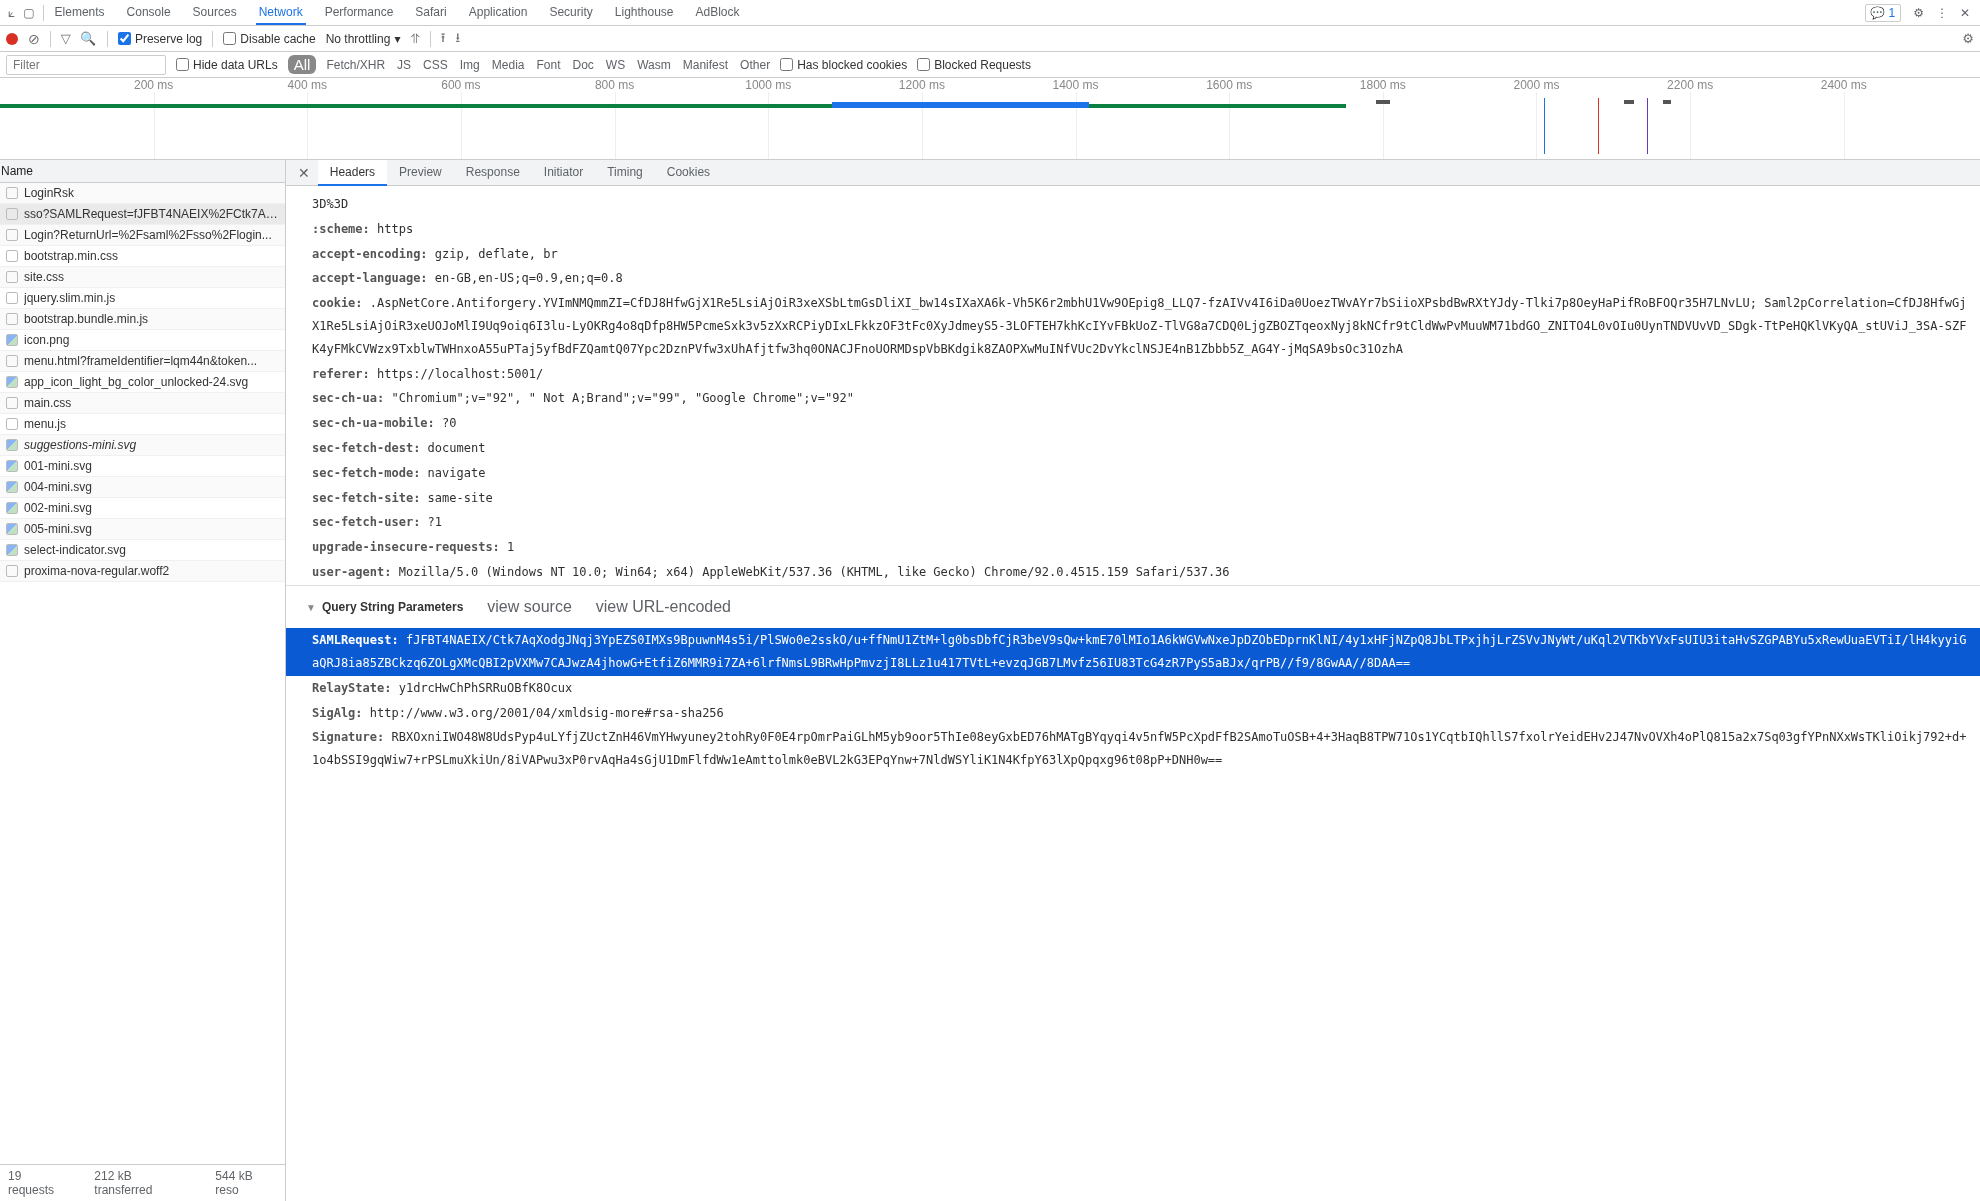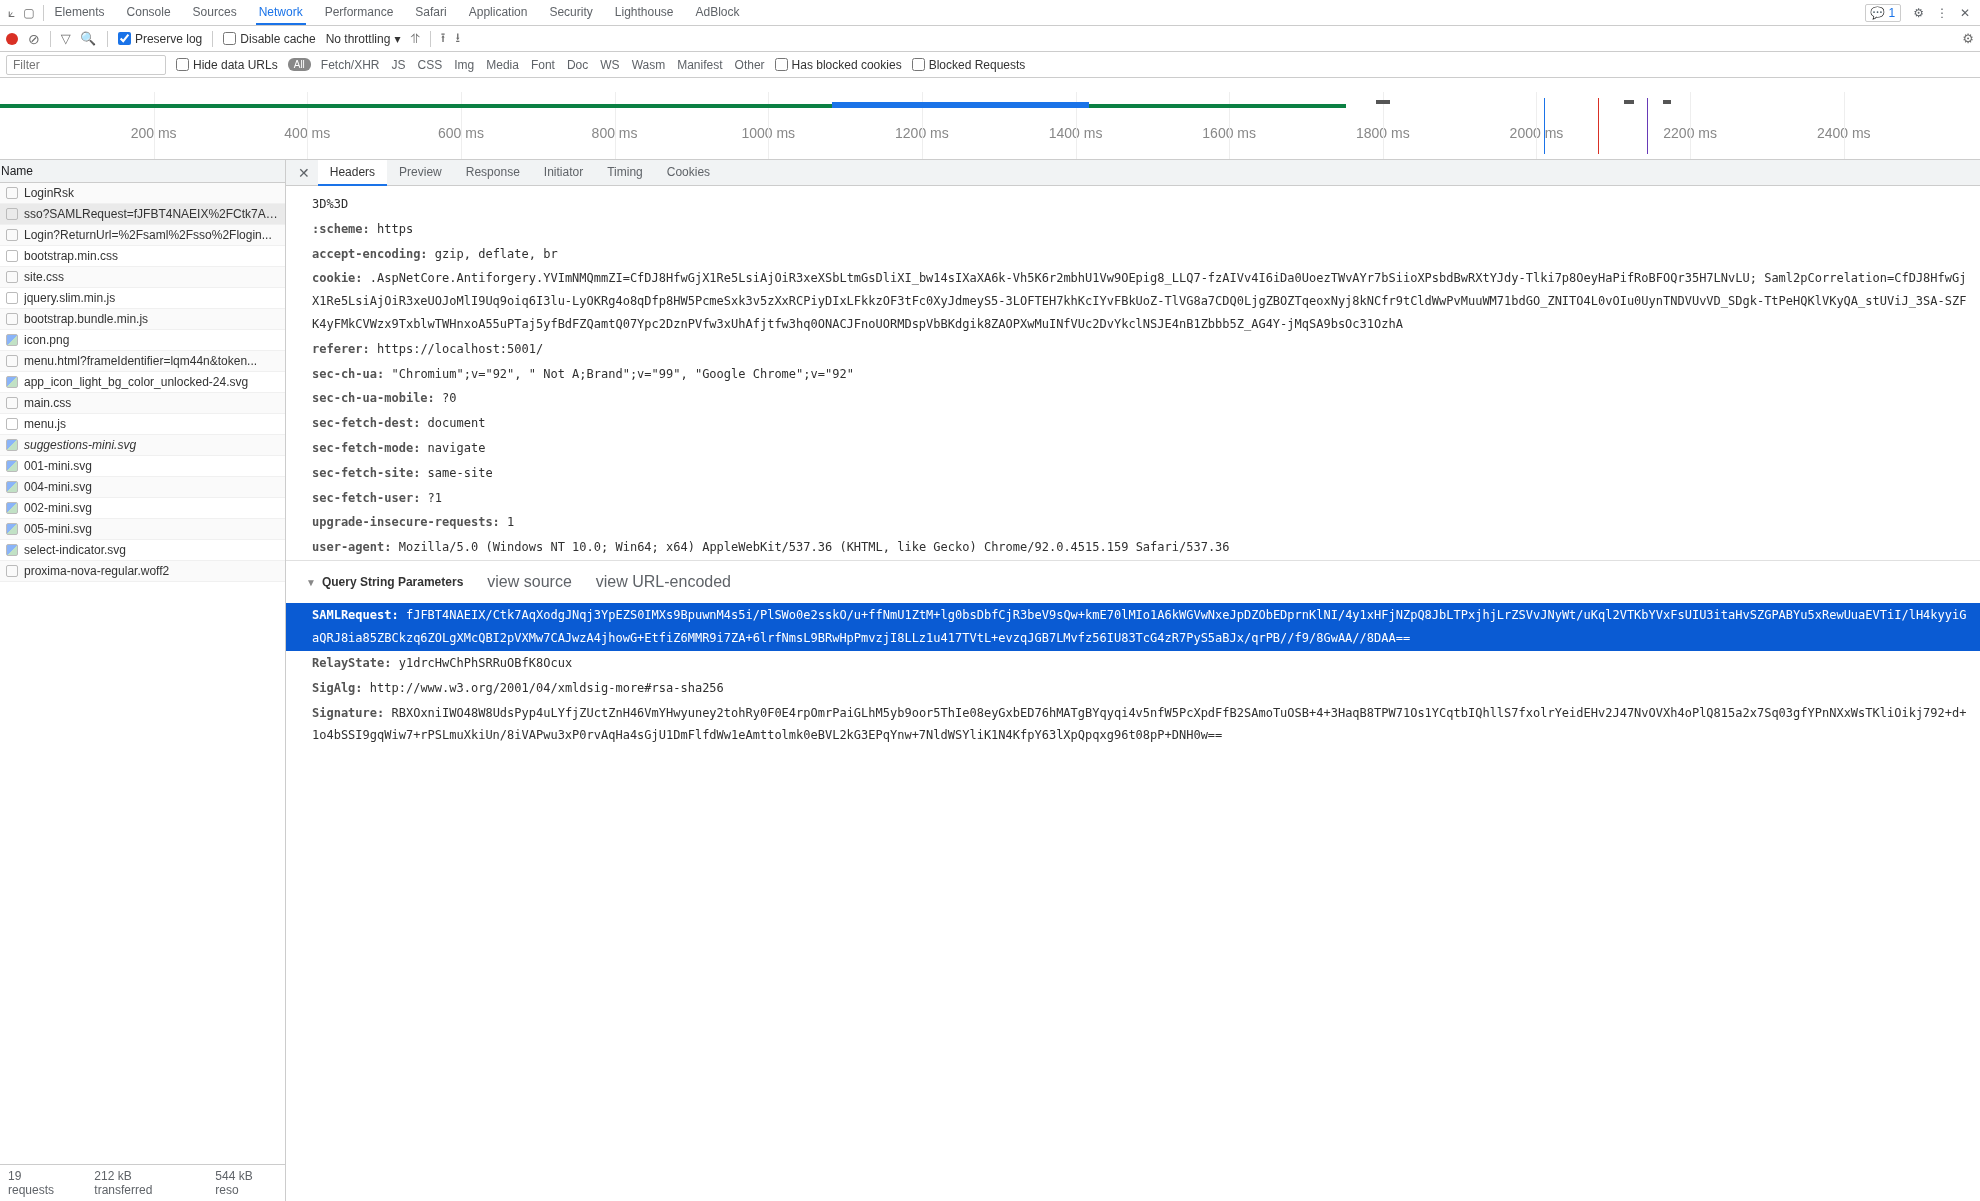--- a/index.html
+++ b/index.html
@@ -23,26 +23,26 @@
 .vsep { width:1px; height:16px; background:#ccc; }
 .toolbar .icon { color:#6e6e6e; font-size:13px; }
 .chk { display:flex; align-items:center; gap:4px; }
 .chk input { accent-color:#1a73e8; }
 .throttle { display:flex; align-items:center; gap:4px; color:#333; }
 .toolbar .spacer { flex:1; }
 
 
 .filterbar { display:flex; align-items:center; height:26px; border-bottom:1px solid #ccc; padding:0 6px; gap:10px; }
 .filterbar input.filter { border:1px solid #ccc; border-radius:2px; padding:2px 6px; width:160px; font-size:12px; color:#555; }
-.pill { background:#888; color:#fff; border-radius:6px; padding:1px 6px; font-size:10px; }
+.pill { background:#888; color:#fff; border-radius:6px; padding:1px 6px; font-size:15px; }
 .ftype { color:#5f6368; cursor:pointer; }
 
 
 .timeline { height:82px; border-bottom:1px solid #ccc; position:relative; background:#fff; }
-.timeline .tick { position:absolute; font-size:14px; color:#888; transform:translateX(-50%);margin-top:47px; }
+.timeline .tick { position:absolute; font-size:12px; color:#888; transform:translateX(-50%); }
 .timeline .vline { position:absolute; top:14px; bottom:0; width:1px; background:#eee; }
 .track { position:absolute; left:0; height:4px; background:#0b8043; }
 .track.blue { background:#1a73e8; height:6px; }
 .mark { position:absolute; top:20px; width:1px; height:56px; }
 
 
 .main { flex:1; display:flex; min-height:0; }
 .leftcol { width:286px; border-right:1px solid #ccc; display:flex; flex-direction:column; }
 .leftcol .hdr { background:#f1f3f4; border-bottom:1px solid #ccc; padding:4px 1px; font-weight:400; color:#202124; }
 .reqlist { flex:1; overflow:auto; }
@@ -293,20 +293,21 @@
             <span class="dtab">Response</span>
             <span class="dtab">Initiator</span>
             <span class="dtab">Timing</span>
             <span class="dtab">Cookies</span>
           </span>
     </div>
     <div class="detail-body" id="detailBody">
           <div class="kv"><span class="k"></span> <span class="v">3D%3D</span></div>
           <div class="kv"><span class="k">:scheme:</span> <span class="v">https</span></div>
           <div class="kv"><span class="k">accept-encoding:</span> <span class="v">gzip, deflate, br</span></div>
+          <div class="kv"><span class="k">accept-language:</span> <span class="v">en-GB,en-US;q=0.9,en;q=0.8</span></div>
           <div class="kv"><span class="k">cookie:</span> <span class="v">.AspNetCore.Antiforgery.YVImNMQmmZI=CfDJ8HfwGjX1Re5LsiAjOiR3xeXSbLtmGsDliXI_bw14sIXaXA6k-Vh5K6r2mbhU1Vw9OEpig8_LLQ7-fzAIVv4I6iDa0UoezTWvAYr7bSiioXPsbdBwRXtYJdy-Tlki7p8OeyHaPifRoBFOQr35H7LNvLU; Saml2pCorrelation=CfDJ8HfwGjX1Re5LsiAjOiR3xeUOJoMlI9Uq9oiq6I3lu-LyOKRg4o8qDfp8HW5PcmeSxk3v5zXxRCPiyDIxLFkkzOF3tFc0XyJdmeyS5-3LOFTEH7khKcIYvFBkUoZ-TlVG8a7CDQ0LjgZBOZTqeoxNyj8kNCfr9tCldWwPvMuuWM71bdGO_ZNITO4L0vOIu0UynTNDVUvVD_SDgk-TtPeHQKlVKyQA_stUViJ_3SA-SZFK4yFMkCVWzx9TxblwTWHnxoA55uPTaj5yfBdFZQamtQ07Ypc2DznPVfw3xUhAfjtfw3hq0ONACJFnoUORMDspVbBKdgik8ZAOPXwMuINfVUc2DvYkclNSJE4nB1Zbbb5Z_AG4Y-jMqSA9bsOc31OzhA</span></div>
           <div class="kv"><span class="k">referer:</span> <span class="v">https://localhost:5001/</span></div>
           <div class="kv"><span class="k">sec-ch-ua:</span> <span class="v">"Chromium";v="92", " Not A;Brand";v="99", "Google Chrome";v="92"</span></div>
           <div class="kv"><span class="k">sec-ch-ua-mobile:</span> <span class="v">?0</span></div>
           <div class="kv"><span class="k">sec-fetch-dest:</span> <span class="v">document</span></div>
           <div class="kv"><span class="k">sec-fetch-mode:</span> <span class="v">navigate</span></div>
           <div class="kv"><span class="k">sec-fetch-site:</span> <span class="v">same-site</span></div>
           <div class="kv"><span class="k">sec-fetch-user:</span> <span class="v">?1</span></div>
           <div class="kv"><span class="k">upgrade-insecure-requests:</span> <span class="v">1</span></div>
           <div class="kv"><span class="k">user-agent:</span> <span class="v">Mozilla/5.0 (Windows NT 10.0; Win64; x64) AppleWebKit/537.36 (KHTML, like Gecko) Chrome/92.0.4515.159 Safari/537.36</span></div>

